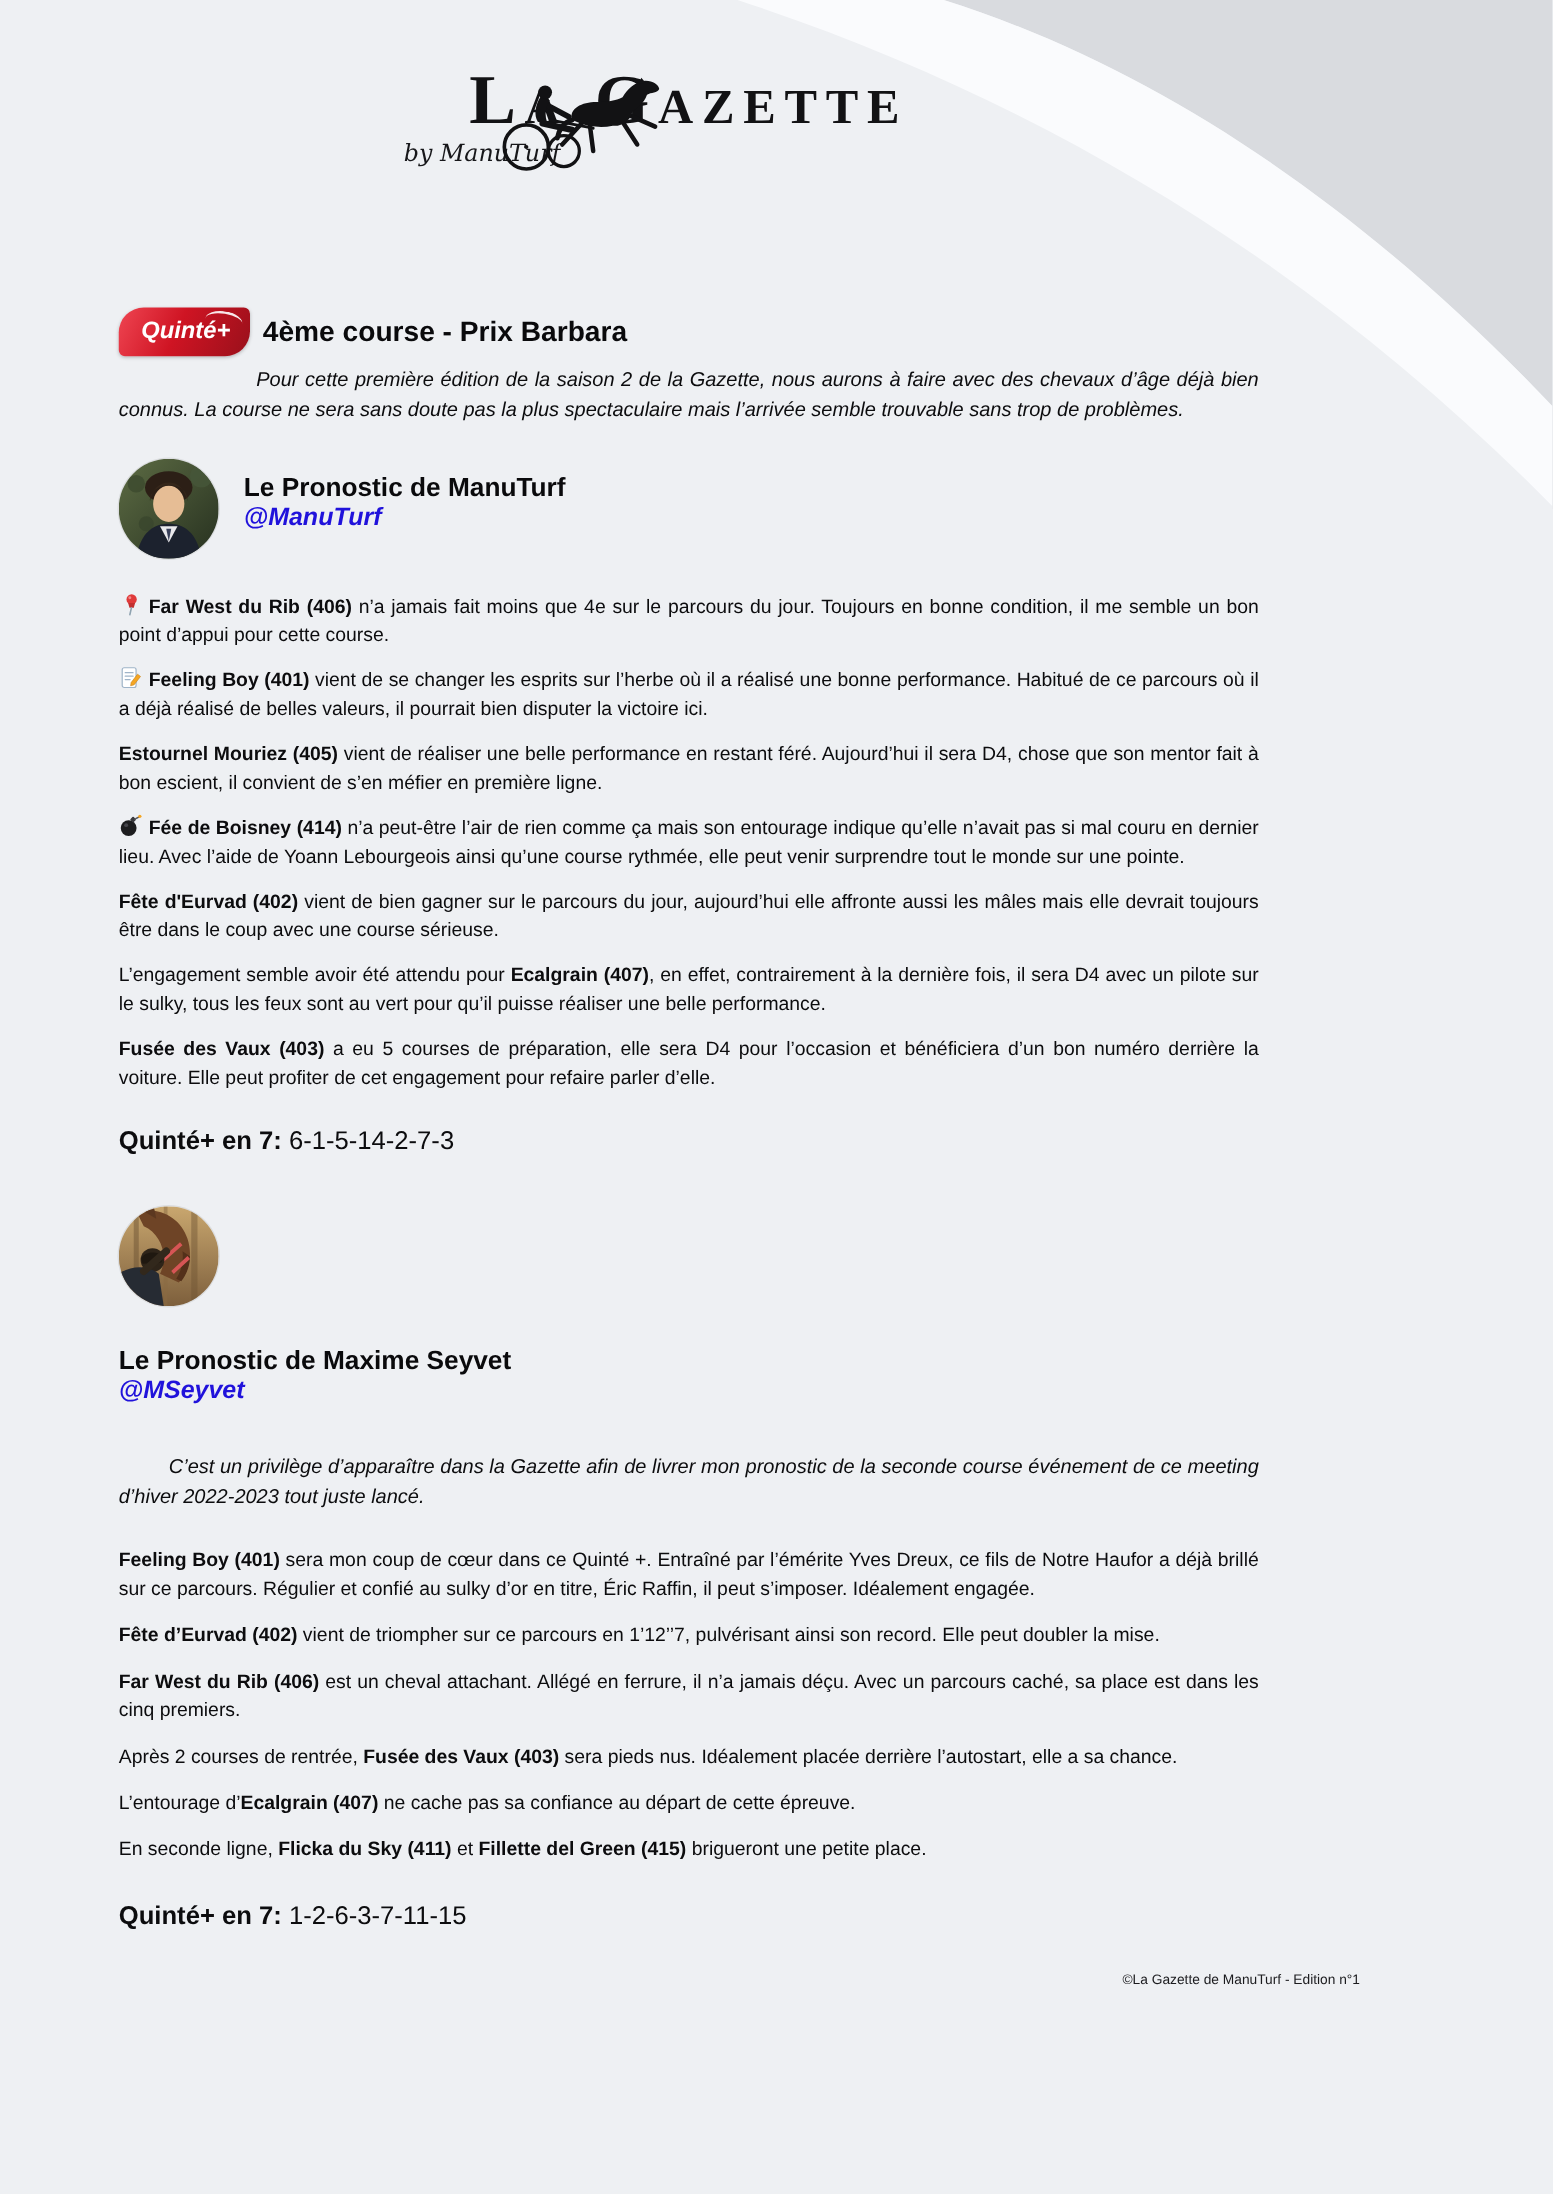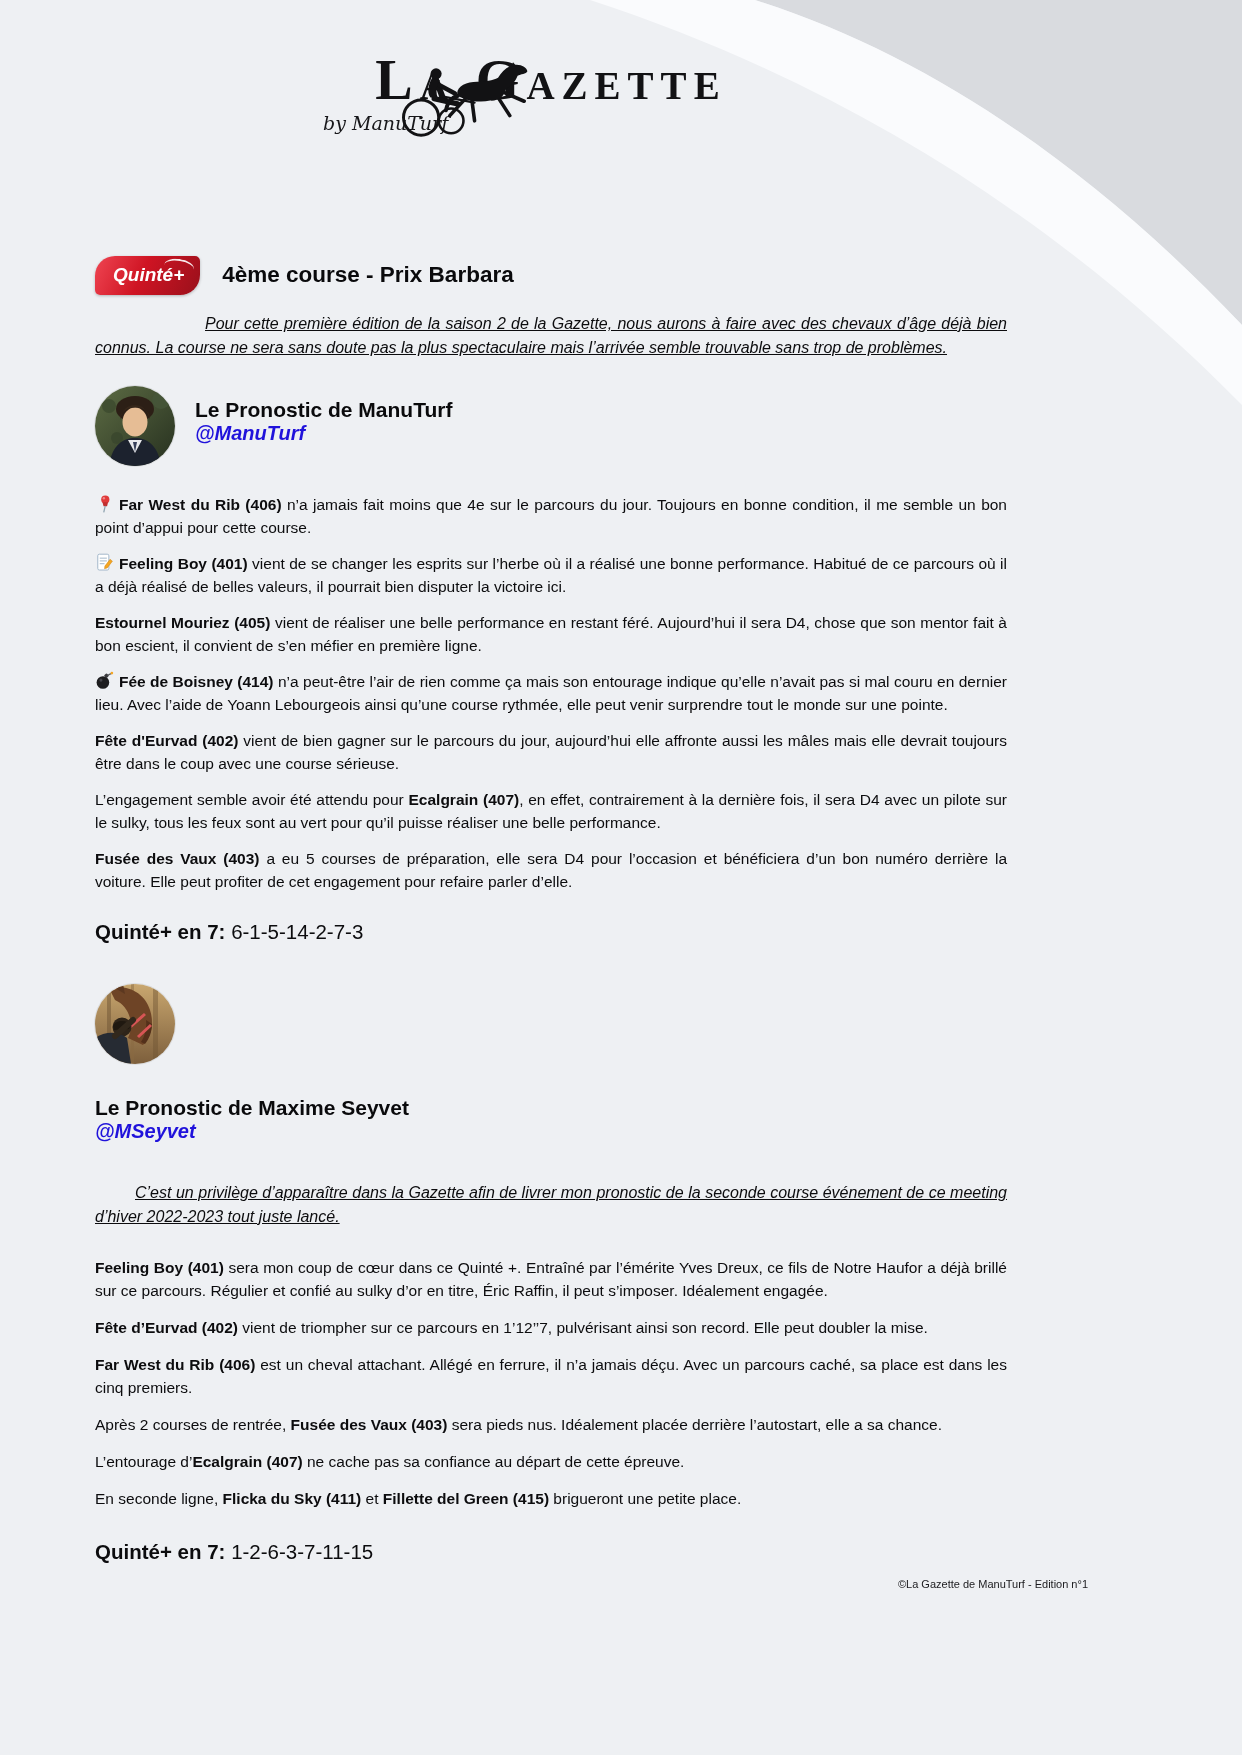--- a/index.html
+++ b/index.html
@@ -31,26 +31,26 @@
     background:linear-gradient(115deg,#ef4552 0%, var(--accent-red,#cf1423) 45%, #99101b 100%);
     color:#fff; font-style:italic; font-weight:bold; font-size:19px;
     padding:8px 16px 9px 18px; border-radius:20px 5px 20px 5px;
     box-shadow:0 1px 3px rgba(0,0,0,.25);
   }
   .badge::after{
     content:""; position:absolute; top:3px; right:6px; width:30px; height:14px;
     border-top:2.5px solid rgba(255,255,255,.9); border-radius:50%;
     transform:rotate(9deg);
   }
-  h1.race-title{margin:16px; font-size:22.5px; font-weight:bold; color:#0a0a0c;}
+  h1.race-title{margin:4px; font-size:22.5px; font-weight:bold; color:#0a0a0c;}
 
   
   .intro{
     margin:8px 0 0 0; font-style:italic; font-size:16px; line-height:24px;
-    text-align:justify; text-indent:110px;text-decoration:underline;
+    text-align:justify; text-indent:110px;
   }
   .intro2{text-indent:40px; margin-top:38px;}
 
   
   .author{display:flex; gap:20px; align-items:flex-start; margin-top:26px;}
   .avatar{width:80px; height:80px; border-radius:50%; overflow:hidden; flex:none; box-shadow:0 0 0 1px rgba(0,0,0,.08);}
   .avatar svg{display:block; width:100%; height:100%;}
   .author-info{padding-top:12px;}
   .author-name{font-size:21px; font-weight:bold; color:#0a0a0c;}
   .author-handle{font-size:20px; font-weight:bold; font-style:italic; color:var(--link-blue,#2012db); margin-top:0; display:inline-block; text-decoration:none; cursor:pointer;}

